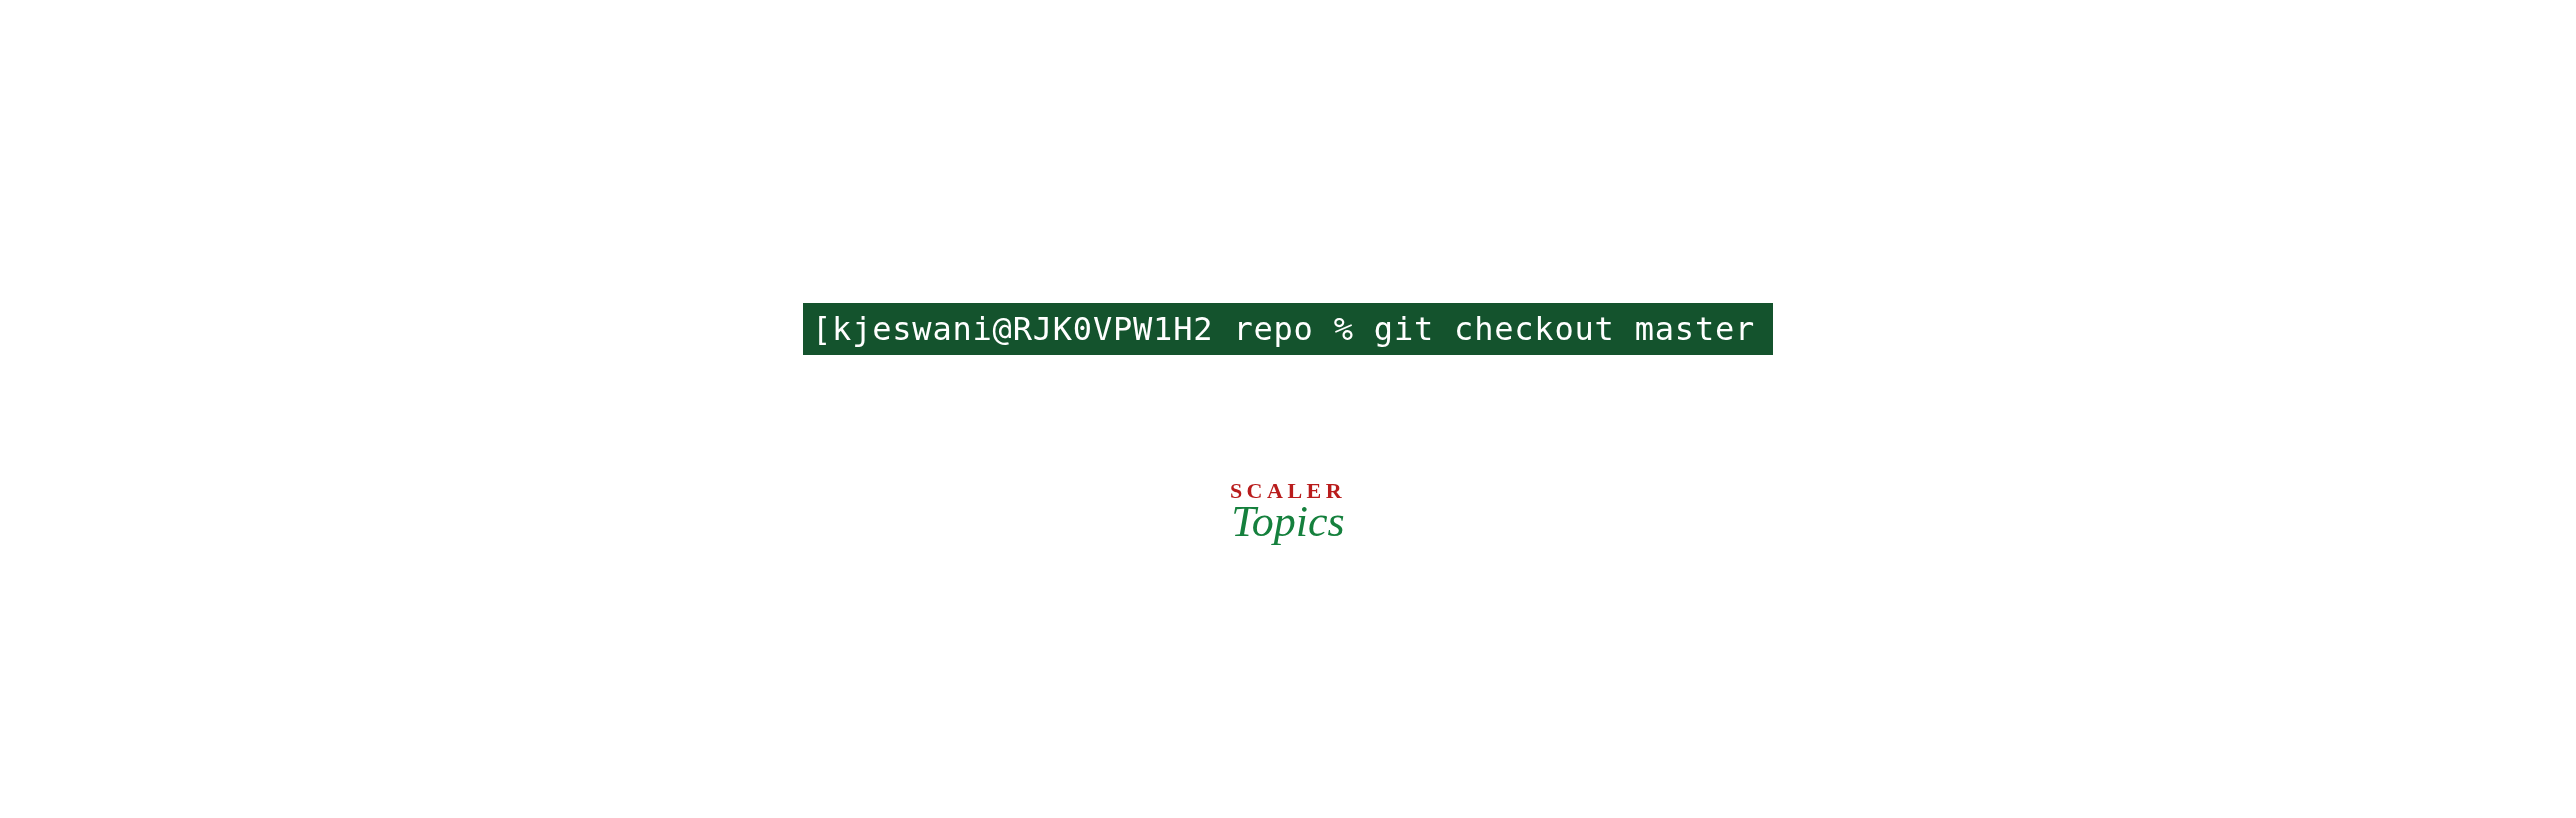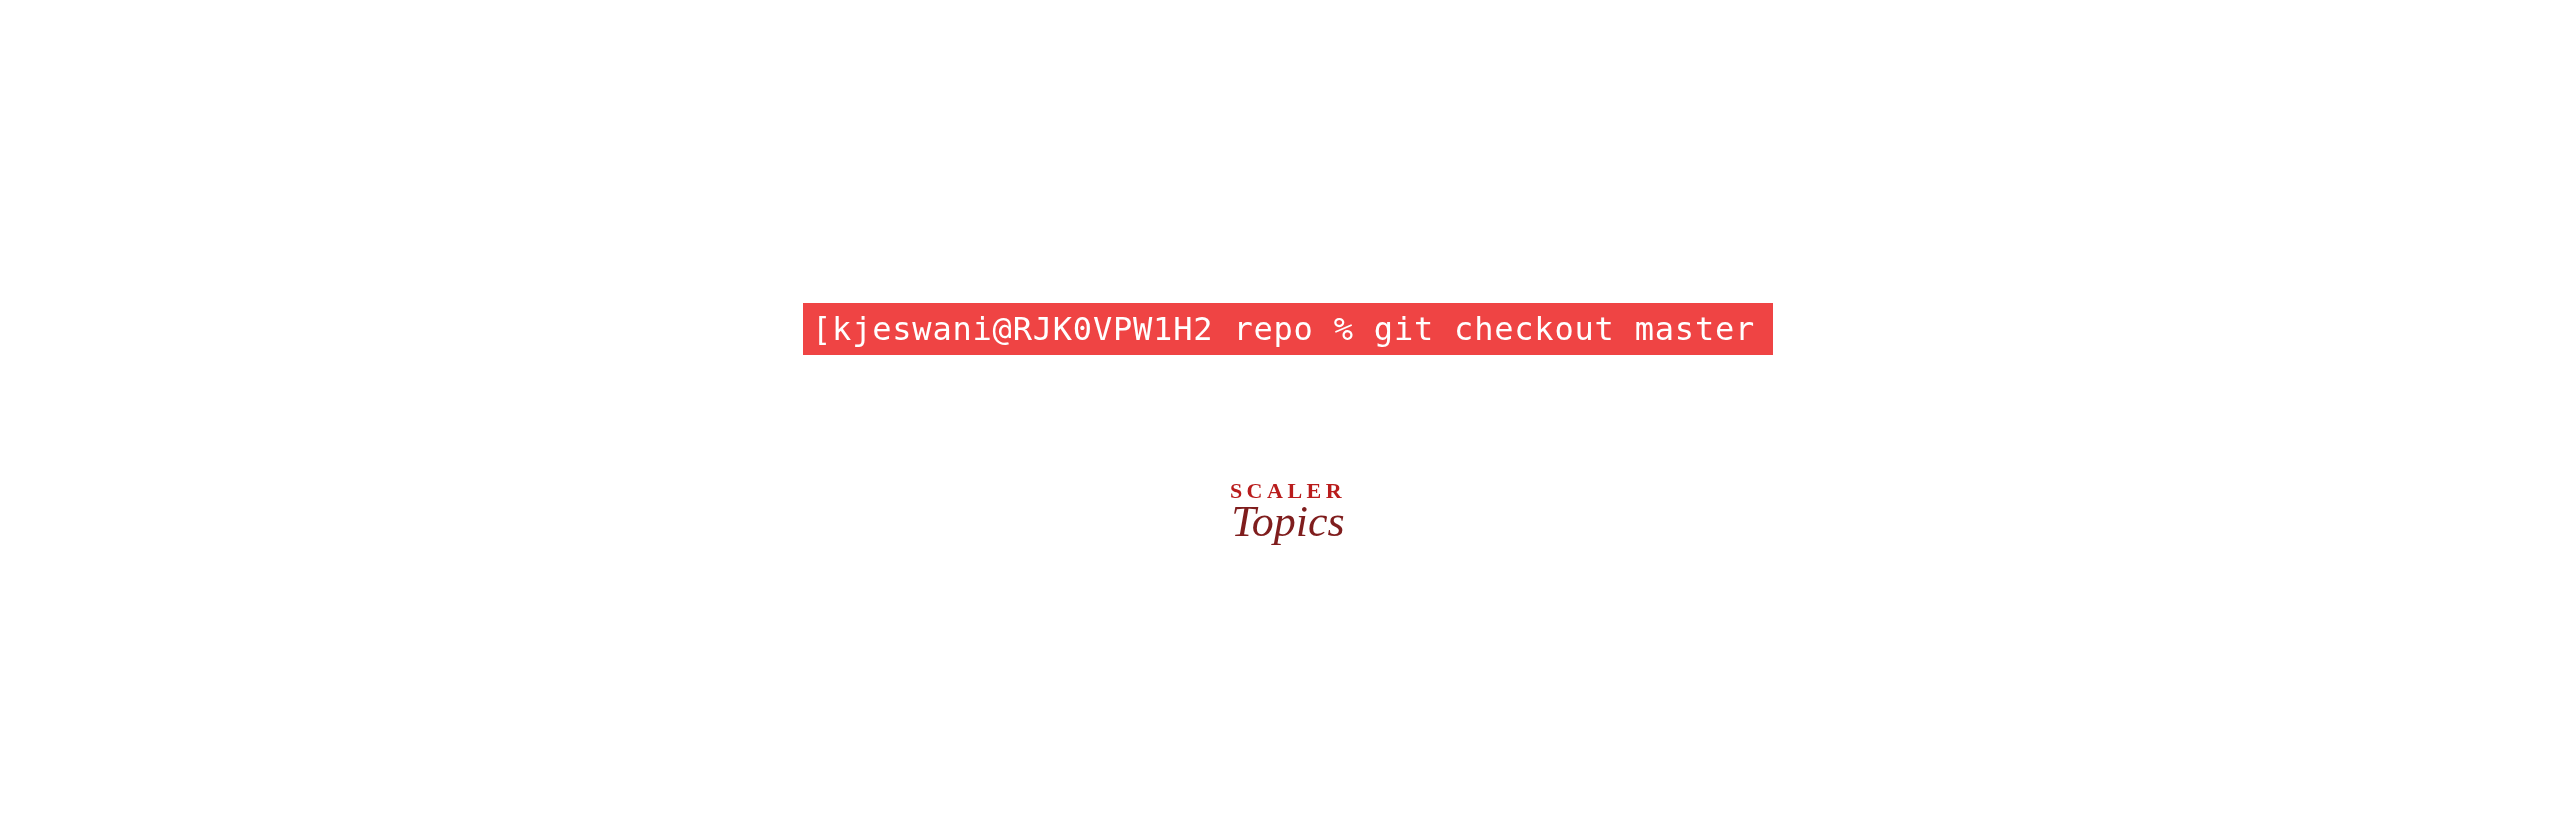--- a/index.html
+++ b/index.html
@@ -22,21 +22,21 @@
       width: 1136px;
       height: 379px;
       position: relative;
     }
     
     .terminal {
       position: absolute;
       top: 83px;
       left: 83px;
       right: 83px;
-      background: #ef4444;
+      background: #14532d;
       padding: 6px 9px;
       font-family: 'SF Mono', 'Menlo', 'Monaco', 'Consolas', monospace;
       color: #ffffff;
       font-size: 32px;
       line-height: 1.25;
       letter-spacing: 0.8px;
     }
     
     .terminal-line {
       white-space: pre;
@@ -56,21 +56,21 @@
       font-size: 22px;
       letter-spacing: 4.5px;
       color: #b91c1c;
       text-transform: uppercase;
       margin-bottom: -6px;
     }
     
     .logo-topics {
       font-family: 'Brush Script MT', cursive;
       font-size: 44px;
-      color: #7f1d1d;
+      color: #15803d;
       font-style: italic;
       font-weight: 400;
       margin-top: -7.6px;
       display: block;
     }
   </style>
 </head>
 <body>
 
 <div class="content-wrapper">

